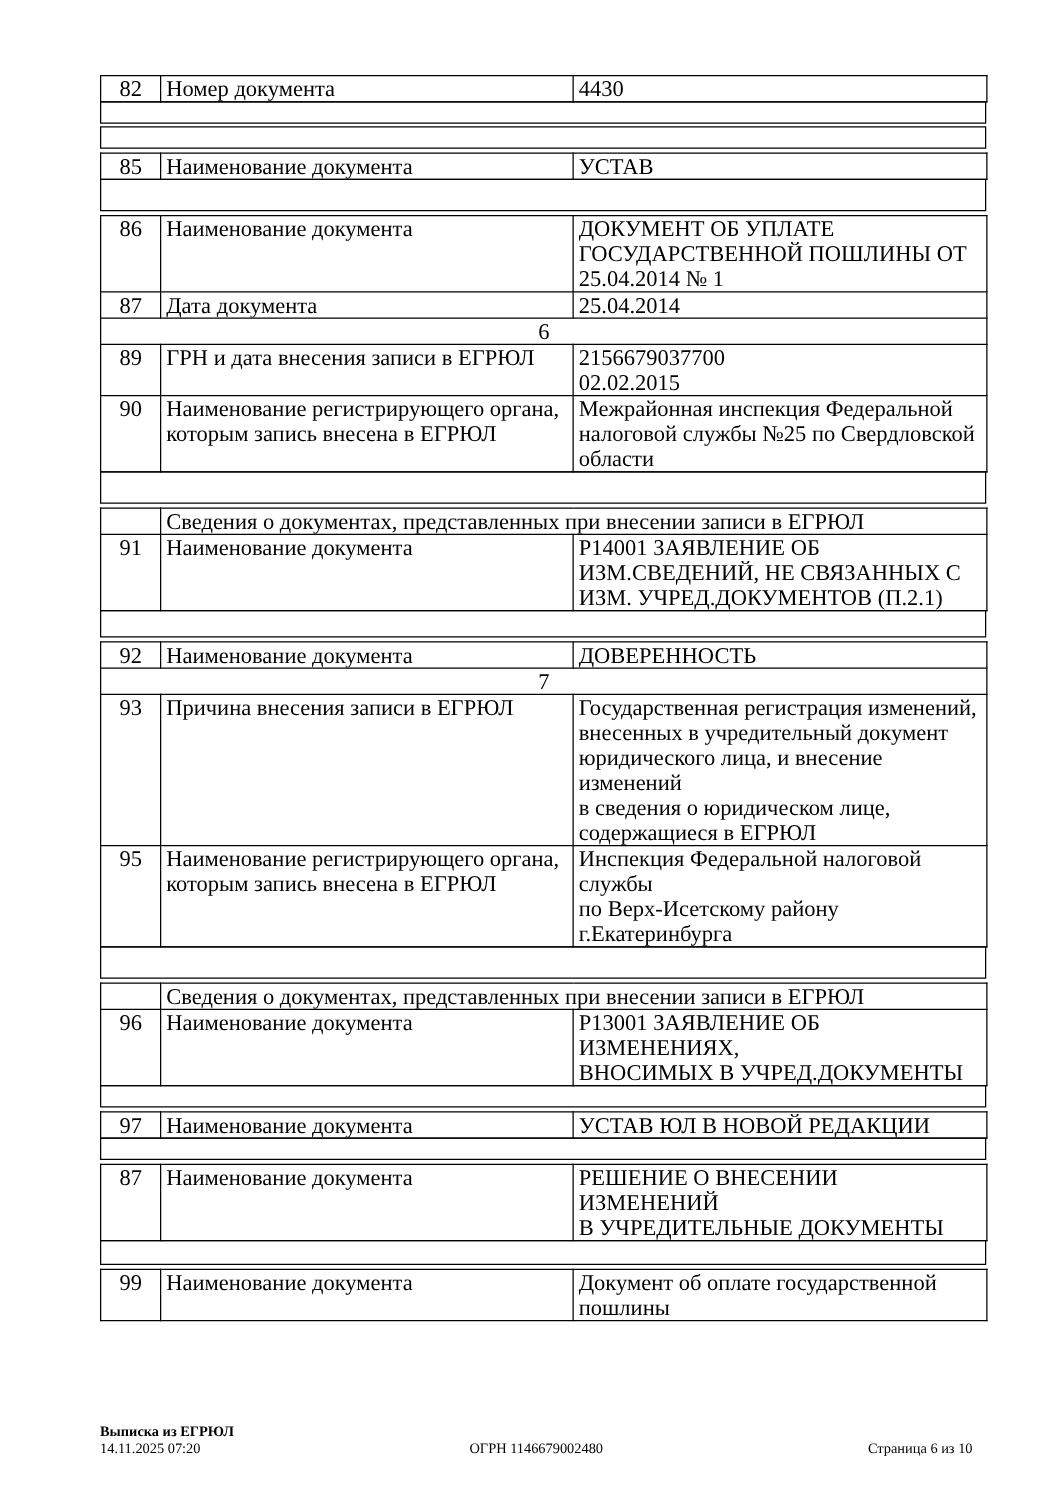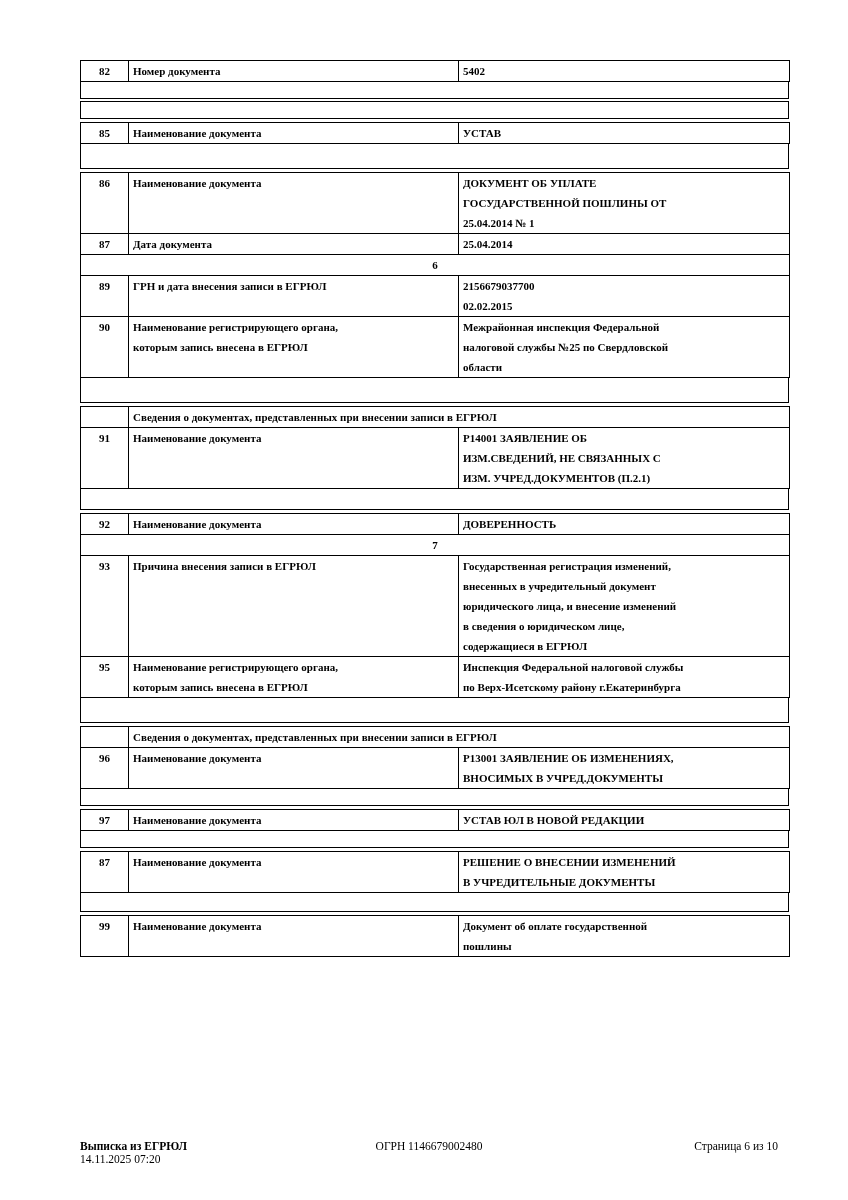--- a/index.html
+++ b/index.html
@@ -9,44 +9,43 @@
     font-family:"Liberation Serif","DejaVu Serif",serif;
     color:#000;
     position:relative;
     overflow:hidden;
   }
   .sheet { position:absolute; left:80px; top:60px; width:709px; }
   table.block { border-collapse:collapse; width:100%; table-layout:fixed; }
   table.block td {
     border:1px solid #000;
     vertical-align:top;
-    font-size:11px;
+    font-size:18px;
     line-height:20px;
     padding:0 4px;
     white-space:pre-line;
     overflow:hidden;
-    font-weight:bold;
   }
   td.c-num { text-align:center; padding:0 2px; }
   td.c-section { text-align:center; white-space:normal; }
   td.c-sub { white-space:normal;margin-top:11px; }
   .spacer {
     border:1px solid #000;
     margin-top:-1px;
     margin-bottom:3px;
   }
   .sp-16 { height:16px; }
   .sp-18 { height:18px; }
   .sp-20 { height:20px; }
   .sp-24 { height:24px; }
   .footer {
     position:absolute;
     left:80px; right:70px; top:1140px;
     display:flex;
-    align-items:flex-start;
+    align-items:flex-end;
     font-size:11.5px;
     line-height:13px;
   }
   .f-left { flex:1; text-align:left; }
   .f-center { flex:1; text-align:center; }
   .f-right { flex:1; text-align:right; }
   .f-title { font-weight:bold; }
 </style>
 </head>
 <body>
@@ -56,21 +55,21 @@
   <table class="block">
     <colgroup>
         <col style="width:48px">
         <col style="width:330px">
         <col style="width:331px">
       </colgroup>
     <tbody>
         <tr>
       <td class="c-num">82</td>
       <td>Номер документа</td>
-      <td>5402</td>
+      <td>4430</td>
     </tr>
   </tbody>
     </table>
 
   <div class="spacer sp-16"></div>
 
   <table class="block">
     <colgroup>
         <col style="width:48px">
         <col style="width:330px">

